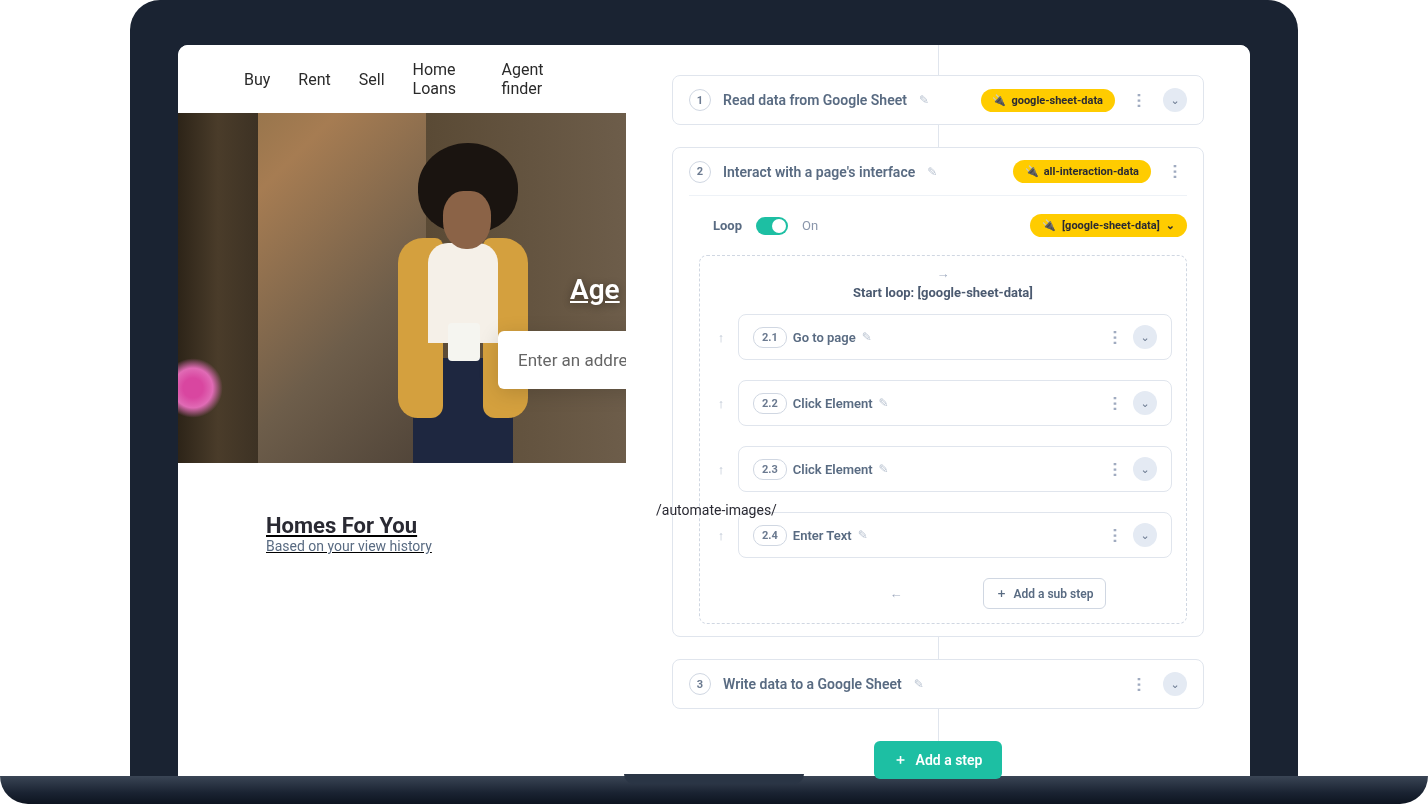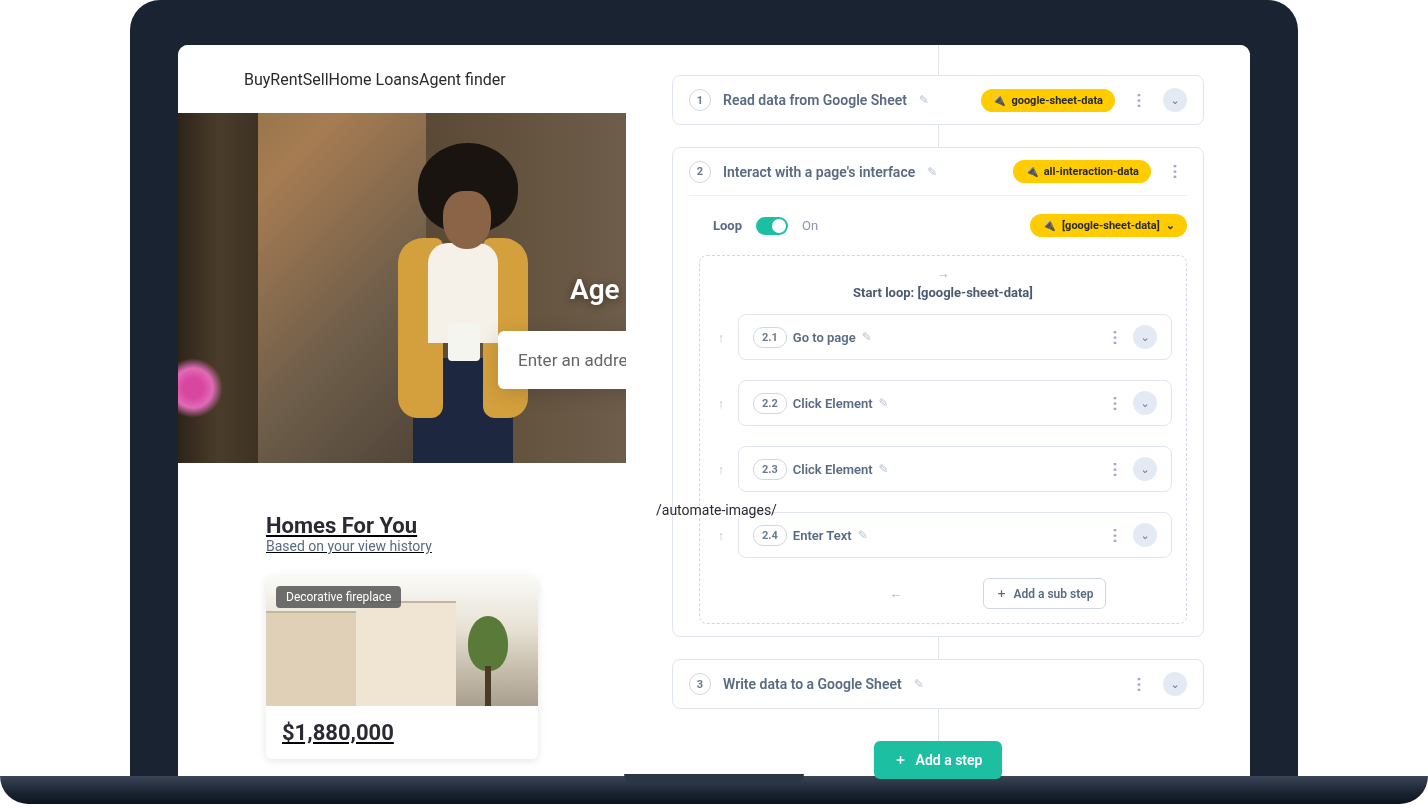--- a/index.html
+++ b/index.html
@@ -50,20 +50,21 @@
 }
 .left-panel {
   width: 448px;
   height: 100%;
   background: #fff;
   position: relative;
   overflow: hidden;
 }
 .nav-bar {
   display: flex;
+  gap: 28px;
   padding: 16px 66px;
   font-size: 16px;
   color: #2a2a2a;
   height: 68px;
   align-items: center;
 }
 .nav-item { cursor: pointer; }
 .hero-section {
   width: 100%;
   height: 350px;
@@ -133,20 +134,21 @@
   border-radius: 4px;
 }
 .hero-title {
   position: absolute;
   top: 160px;
   left: 392px;
   color: #fff;
   font-size: 28px;
   font-weight: 600;
   text-shadow: 0 2px 8px rgba(0,0,0,0.4);
+  text-decoration: underline;
 }
 .search-box {
   position: absolute;
   top: 218px;
   left: 320px;
   width: 320px;
   height: 58px;
   background: #fff;
   border-radius: 6px;
   display: flex;
@@ -348,29 +350,20 @@
         </div>
         <div class="hero-title">Age</div>
         <div class="search-box">
           <span>Enter an addres</span>
         </div>
       </div>
       <div class="homes-section">
         <div class="homes-title">Homes For You</div>
         <div class="homes-subtitle">Based on your view history</div>
         <div class="homes-row">
-          <div class="home-card">
-            <div class="home-img">
-              <div class="bldg bldg1"></div>
-                <div class="bldg bldg2"></div>
-              <div class="tree-img"></div>
-              <div class="home-label">Decorative fireplace</div>
-            </div>
-            <div class="home-price">$1,880,000</div>
-          </div>
         </div>
       </div>
     </div>
 
     <div class="right-panel">
       <div class="flow-line"></div>
 
       <div class="step-card">
         <div class="step-header">
           <div class="step-num">1</div>

